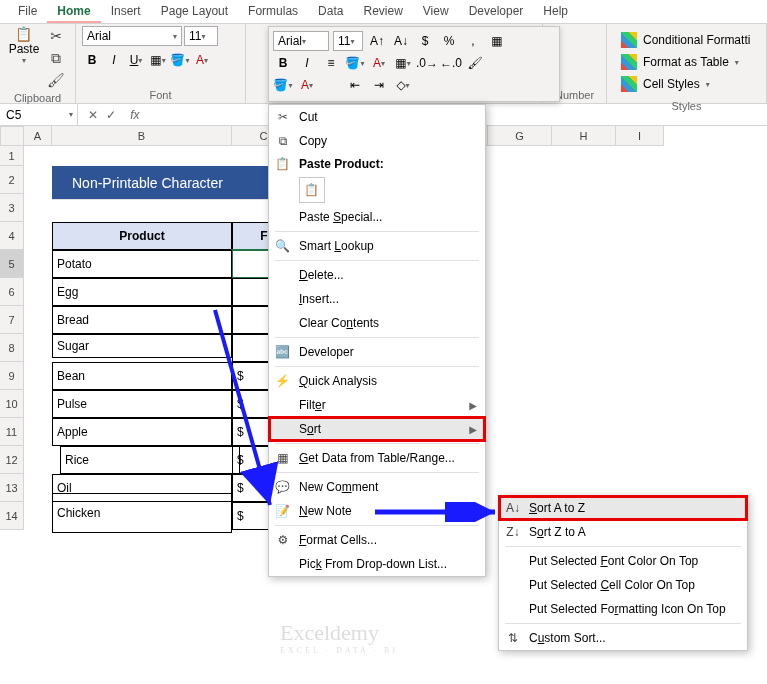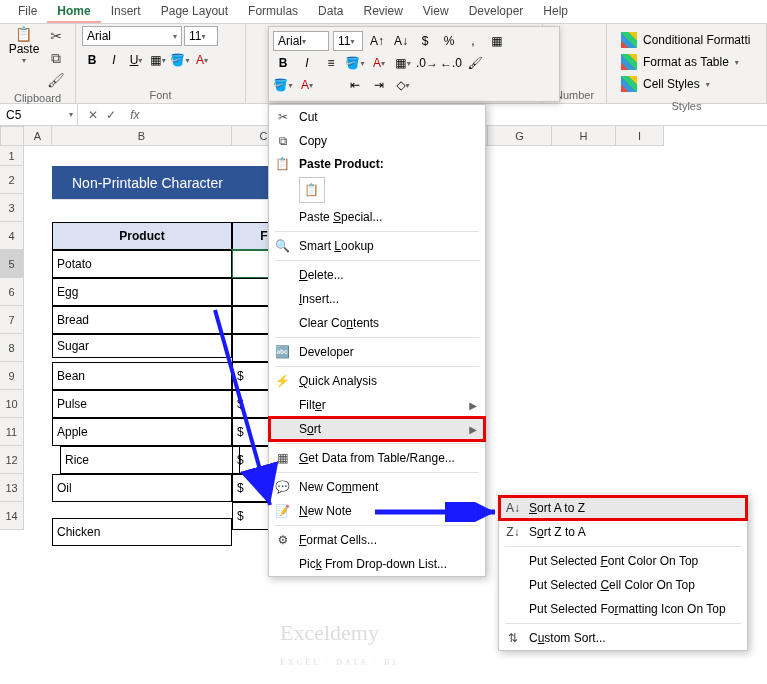--- a/index.html
+++ b/index.html
@@ -61,21 +61,21 @@
 .ctx-sep { height: 1px; background: #e0e0e0; margin: 2px 6px; }
 .ctx-header { font-weight: bold; padding: 4px 8px 4px 30px; }
 .ctx-paste-row { display: flex; padding: 2px 8px 2px 30px; gap: 4px; }
 .paste-opt { width: 26px; height: 26px; border: 1px solid #c8c8c8; display: flex; align-items: center; justify-content: center; background: #fff; }
 
 .arrow-svg { position: absolute; pointer-events: none; }
 
 u.acc { text-decoration: underline; }
 
 .watermark { position: absolute; left: 280px; top: 620px; opacity: .18; font-size: 22px; font-family: Georgia, serif; color: #444; }
-.watermark small { display:block; font-size:8px; letter-spacing: 3px; margin-top: 12px; }
+.watermark small { display:block; font-size:8px; letter-spacing: 3px; }
 </style>
 </head>
 <body>
 
 <div class="tabs">
   <div class="tab">File</div>
   <div class="tab active">Home</div>
   <div class="tab">Insert</div>
   <div class="tab">Page Layout</div>
   <div class="tab">Formulas</div>
@@ -233,21 +233,21 @@
         <div class="cell bordered" style="left: 28px; top: 216px; width: 180px; height: 28px;">Bean</div>
         <div class="cell bordered" style="left: 208px; top: 216px; width: 64px; height: 28px;">$</div>
         <div class="cell bordered" style="left: 28px; top: 244px; width: 180px; height: 28px;">Pulse</div>
         <div class="cell bordered" style="left: 208px; top: 244px; width: 64px; height: 28px;">$</div>
         <div class="cell bordered" style="left: 28px; top: 272px; width: 180px; height: 28px;">Apple</div>
         <div class="cell bordered" style="left: 208px; top: 272px; width: 64px; height: 28px;">$</div>
         <div class="cell bordered" style="left: 28px; top: 300px; width: 180px; height: 28px; margin-left: 8px;">Rice</div>
         <div class="cell bordered" style="left: 208px; top: 300px; width: 64px; height: 28px;">$</div>
         <div class="cell bordered" style="left: 28px; top: 328px; width: 180px; height: 28px;">Oil</div>
         <div class="cell bordered" style="left: 208px; top: 328px; width: 64px; height: 28px;">$</div>
-        <div class="cell bordered" style="left: 28px; top: 372px; width: 180px; height: 28px;">Chicken</div>
+        <div class="cell bordered" style="left: 28px; top: 347px; width: 180px; height: 40px;">Chicken</div>
         <div class="cell bordered" style="left: 208px; top: 356px; width: 64px; height: 28px;">$</div>
       </div>
   </div>
 </div>
 
 <div class="mini-toolbar">
   <div class="mini-row">
     <div class="font-combo" style="width:56px">
         <span>Arial</span>
         <span class="drop-caret">▾</span>

